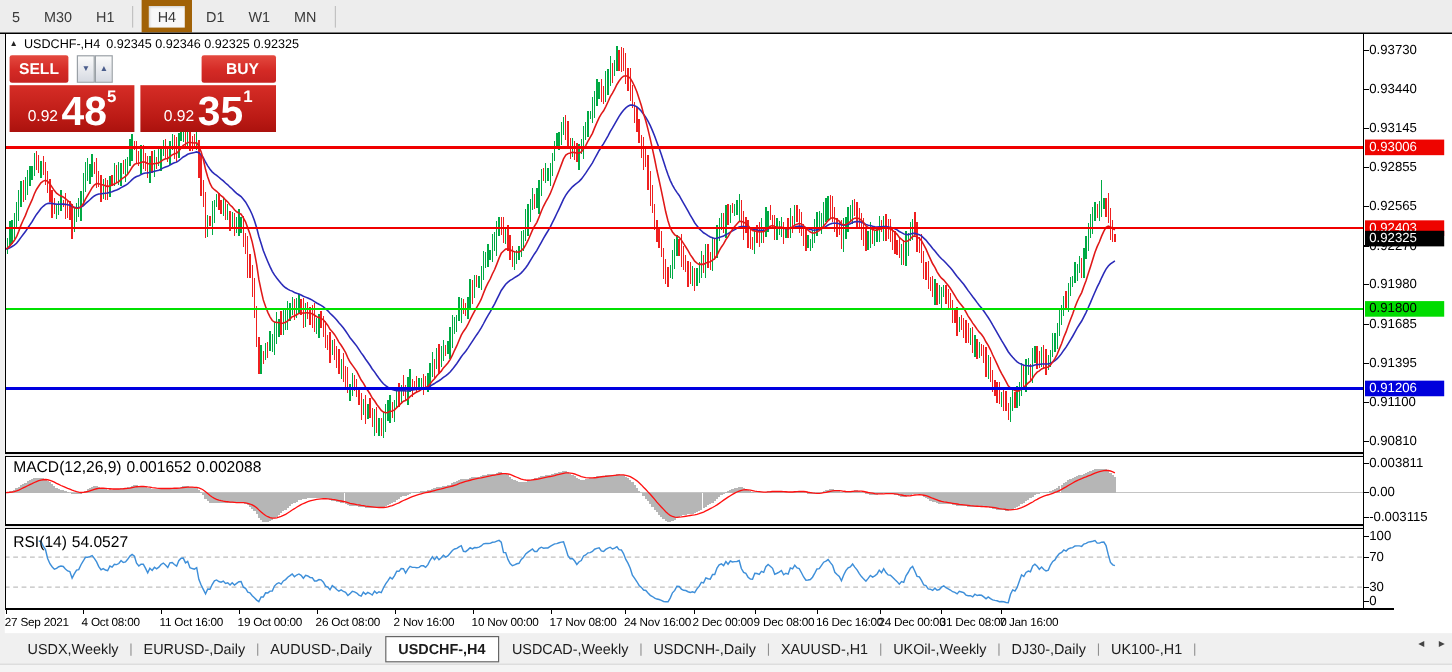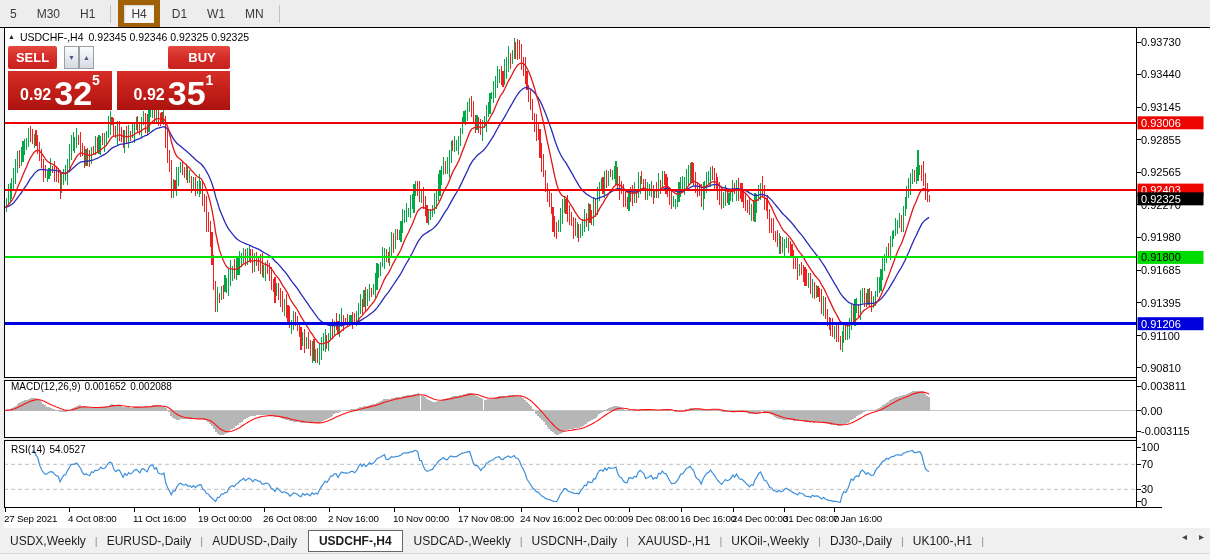--- a/index.html
+++ b/index.html
@@ -33,33 +33,33 @@
             display:flex;align-items:center;justify-content:center;padding:0;cursor:pointer;}
   .spin-btn .arrow{font-size:7px;color:#4a5d8c;line-height:1;}
   .vol{flex:1;min-width:0;border:1px solid #9aa0a6;border-left:none;border-right:none;
        text-align:right;font-size:13px;padding:0 4px;font-family:inherit;color:#000;}
   .tp-prices{margin-top:2px;display:flex;gap:5px;}
   .px-box{height:37px;background:linear-gradient(180deg,#d62d26 0%,#bb1a15 70%,#ab120e 100%);
           color:#fff;display:flex;align-items:flex-end;justify-content:center;
           padding-bottom:2px;cursor:pointer;}
   #sell-price-box{width:104px;}
   #buy-price-box{width:113px;}
-  .px-pre{font-size:16px;font-weight:bold;margin:0 3px 4px 0;}
+  .px-pre{font-size:13px;font-weight:normal;margin:0 3px 4px 0;}
   .px-big{font-size:34px;font-weight:bold;line-height:30px;}
   .px-sup{font-size:14px;font-weight:bold;align-self:flex-start;margin-top:1px;}
 
   
-  .ind-label{position:absolute;font-size:10px;color:#000;white-space:nowrap;}
+  .ind-label{position:absolute;font-size:13px;color:#000;white-space:nowrap;}
   #macd-label{left:11px;top:381px;}
   #rsi-label{left:11px;top:444px;}
   .ind-label span{margin-right:4px;}
 
   
   #tabbar{position:absolute;left:0;top:528px;width:1210px;height:25px;background:#f0f0f0;
-          display:flex;align-items:center;padding-left:2px;box-sizing:border-box;}
+          display:flex;align-items:center;padding-left:15px;box-sizing:border-box;}
   .tab{font-size:12px;color:#1c1c1c;padding:3px 8px;white-space:nowrap;cursor:pointer;}
   .tab.active{background:#fff;border:1px solid #666;font-weight:bold;padding:3px 10px;margin:0 3px;}
   .tab-sep{color:#909090;font-size:11px;margin:0 1px;}
   #tab-arrows{position:absolute;right:6px;top:532px;display:flex;gap:12px;}
   #tab-arrows span{font-size:10px;color:#444;cursor:pointer;line-height:1;}
 
   #bottom-strip{position:absolute;left:0;top:553px;width:1210px;height:7px;background:#f4f4f4;
                 border-top:1px solid #d8d8d8;box-sizing:border-box;}
 </style>
 </head>
@@ -1227,21 +1227,21 @@
           </button>
         <button class="spin-btn">
             <span class="arrow">▲</span>
           </button>
       </div>
       <button class="tp-btn" id="buy-btn">BUY</button>
     </div>
     <div class="tp-prices">
       <div class="px-box" id="sell-price-box">
         <span class="px-pre">0.92</span>
-        <span class="px-big">32</span>
+        <span class="px-big">48</span>
         <span class="px-sup">5</span>
       </div>
       <div class="px-box" id="buy-price-box">
         <span class="px-pre">0.92</span>
         <span class="px-big">35</span>
         <span class="px-sup">1</span>
       </div>
     </div>
   </div>
 

